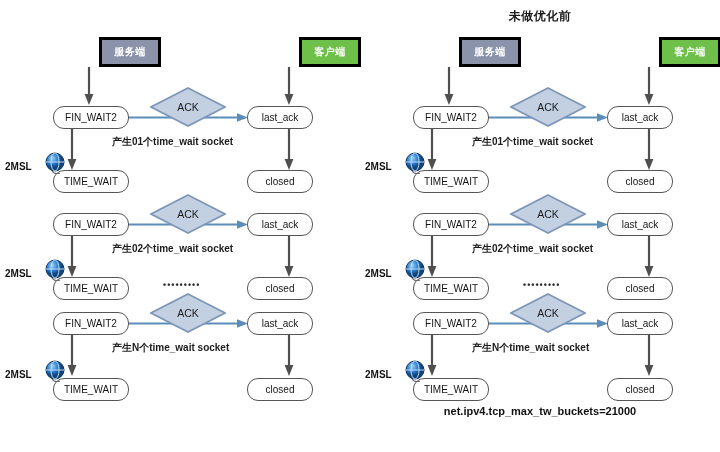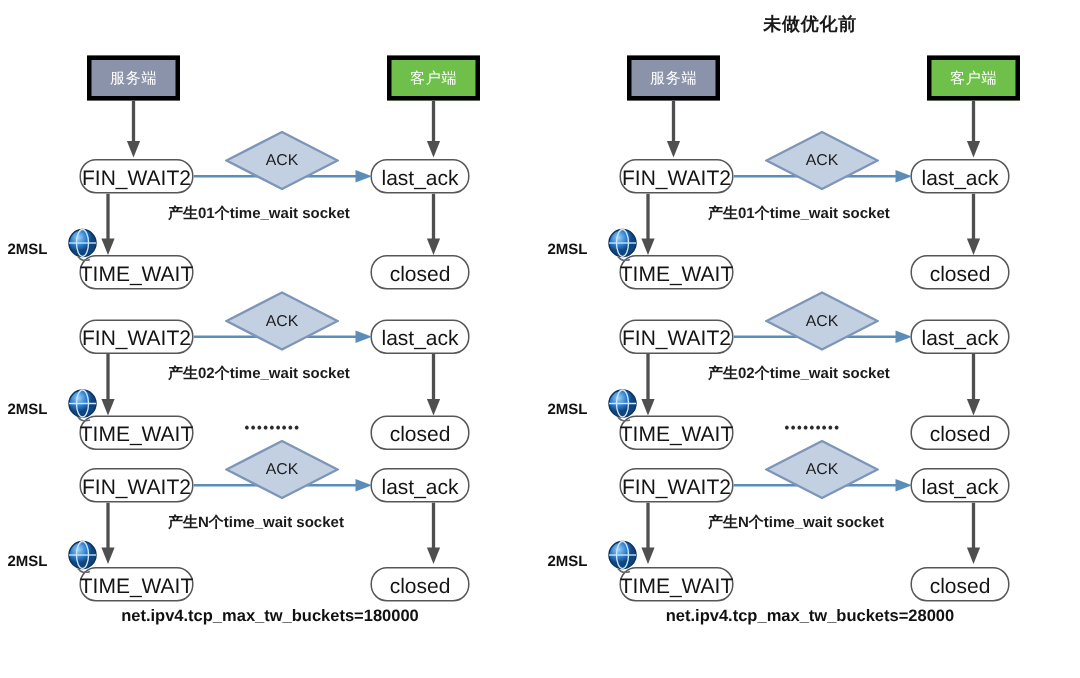--- a/index.html
+++ b/index.html
@@ -44,23 +44,24 @@
   .endpoint {
     position: absolute;
     width: 62px;
     height: 30px;
     border: 3px solid #000000;
     box-sizing: border-box;
     display: flex;
     align-items: center;
     justify-content: center;
     font-size: 10px;
-    font-weight: normal;
+    font-weight: bold;
     color: #ffffff;
     letter-spacing: .5px;
+    margin-left: 41px;
   }
   .endpoint-server {
     left: 58px;
     top: 37px;
     background: #8b93ab;
   }
   .endpoint-client {
     left: 258px;
     top: 37px;
     background: #6ec04a;
@@ -70,21 +71,21 @@
   .state {
     position: absolute;
     height: 23px;
     border: 1.6px solid #565656;
     border-radius: 11px;
     background: #ffffff;
     box-sizing: border-box;
     display: flex;
     align-items: center;
     justify-content: center;
-    font-size: 14px;
+    font-size: 10px;
     color: #141414;
     white-space: nowrap;
   }
   .state-fin    { left: 53px;  width: 76px; }
   .state-tw     { left: 53px;  width: 76px; }
   .state-lastack{ left: 247px; width: 66px; }
   .state-closed { left: 247px; width: 66px; }
 
   
   .ack {
@@ -344,21 +345,20 @@
               <stop offset="100%" stop-color="#10447d"></stop>
             </radialGradient>
           </defs>
         <circle cx="11" cy="10" r="9" fill="url(#g3)" stroke="#0c3660" stroke-width="1"></circle>
         <ellipse cx="11" cy="10" rx="4" ry="9" fill="none" stroke="#cfe8fb" stroke-width="0.9"></ellipse>
         <line x1="2" y1="10" x2="20" y2="10" stroke="#cfe8fb" stroke-width="0.9"></line>
         <path d="M8 19 q3 4 8 2" fill="none" stroke="#6b6b6b" stroke-width="1.2"></path>
       </svg>
     </div>
 
-    <div class="sysctl-line" style="top:405px;">net.ipv4.tcp_max_tw_buckets=180000</div>
     <div class="caption-line" style="top:453px;">TIME_WAIT数量越多会影响系统性能</div>
   </div>
 
   <div class="panel panel-right">
 
     <div class="panel-title">未做优化前</div>
 
     <div class="endpoint endpoint-server">服务端</div>
     <div class="endpoint endpoint-client">客户端</div>
 
@@ -526,16 +526,16 @@
               <stop offset="100%" stop-color="#10447d"></stop>
             </radialGradient>
           </defs>
         <circle cx="11" cy="10" r="9" fill="url(#g6)" stroke="#0c3660" stroke-width="1"></circle>
         <ellipse cx="11" cy="10" rx="4" ry="9" fill="none" stroke="#cfe8fb" stroke-width="0.9"></ellipse>
         <line x1="2" y1="10" x2="20" y2="10" stroke="#cfe8fb" stroke-width="0.9"></line>
         <path d="M8 19 q3 4 8 2" fill="none" stroke="#6b6b6b" stroke-width="1.2"></path>
       </svg>
     </div>
 
-    <div class="sysctl-line" style="top:405px;">net.ipv4.tcp_max_tw_buckets=28000</div>
+    <div class="sysctl-line" style="top:405px;">net.ipv4.tcp_max_tw_buckets=21000</div>
   </div>
 
 </div>
 
 </body></html>

